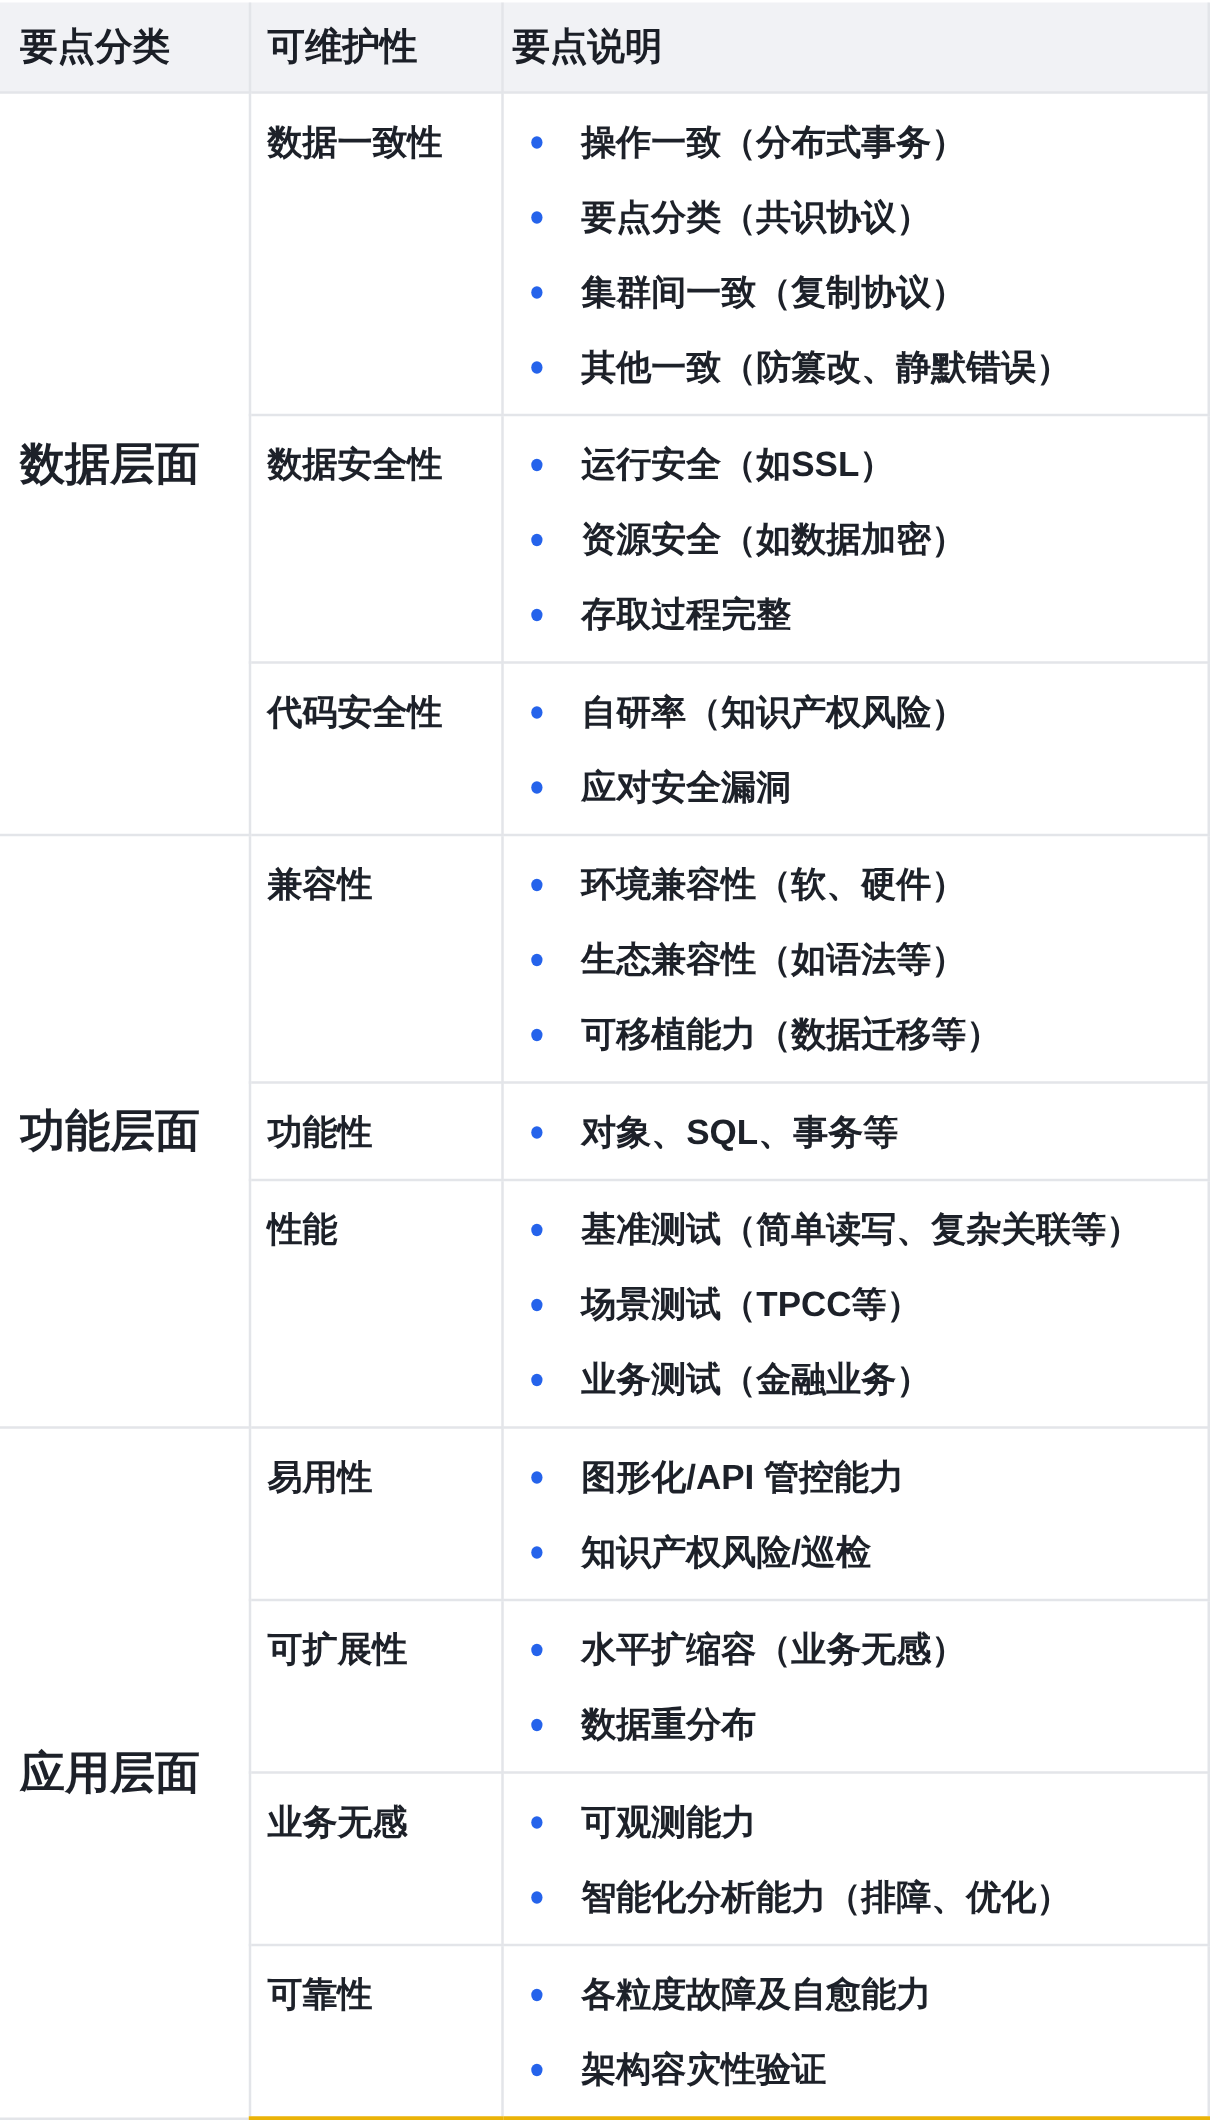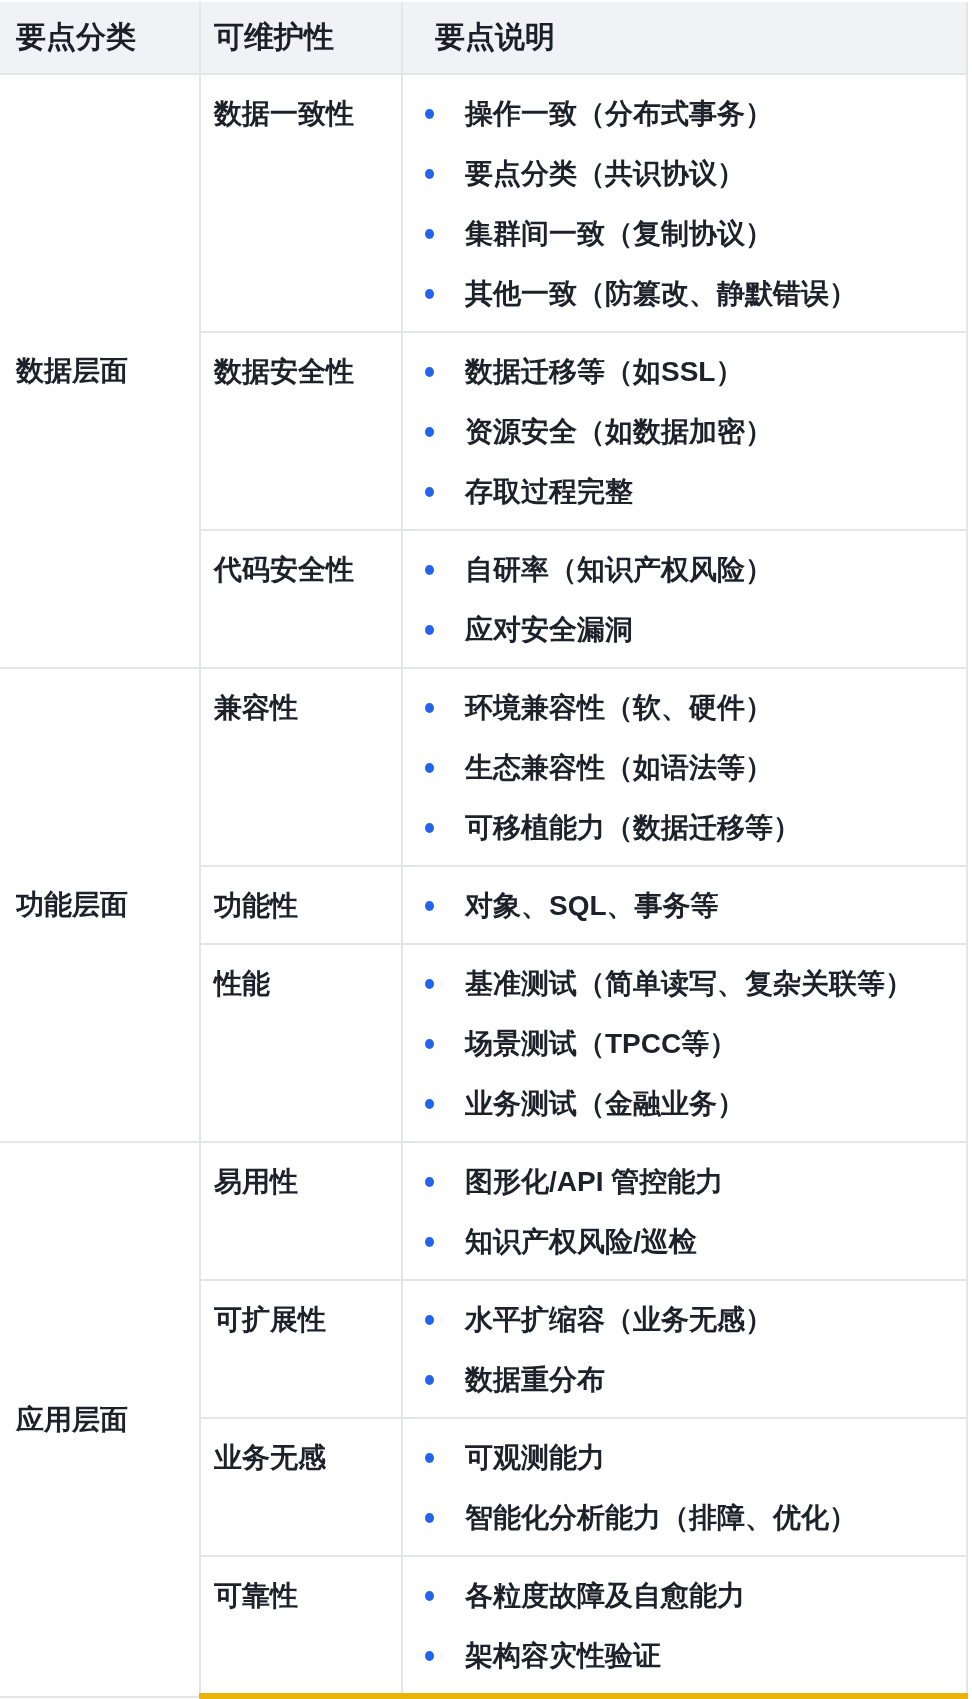--- a/index.html
+++ b/index.html
@@ -39,26 +39,26 @@
     background: #f1f2f5;
     height: 72px;
     vertical-align: middle;
     text-align: left;
     font-size: 30px;
     font-weight: bold;
     color: #1b1f27;
   }
   thead th.c1 { padding-left: 16px; }
   thead th.c2 { padding-left: 13px; }
-  thead th.c3 { padding-left: 32px; }
+  thead th.c3 { padding-left: 7px; }
 
   td.c1 {
     vertical-align: middle;
     padding-left: 16px;
-    font-size: 28px;
+    font-size: 36px;
     line-height: 34px;
   }
   td.c2 {
     vertical-align: top;
     padding: 23px 8px 0 13px;
     font-size: 28px;
     line-height: 31px;
   }
   td.c3 {
     vertical-align: top;
@@ -79,21 +79,21 @@
   }
   .dot {
     position: absolute;
     left: 22px;
     top: 26px;
     width: 9px;
     height: 10px;
     border-radius: 50%;
     background: #2563eb;
   }
-  tbody tr.last-row td { border-bottom: 8px solid #eab308; }
+  tbody tr.last-row td { border-bottom: 3px solid #eab308; }
 </style>
 </head>
 <body>
 
 <div class="page">
   <table class="criteria">
     <colgroup>
       <col class="w1">
         <col class="w2">
         <col class="w3">
@@ -115,21 +115,21 @@
               <li><span class="dot"></span><span>要点分类（共识协议）</span></li>
               <li><span class="dot"></span><span>集群间一致（复制协议）</span></li>
               <li><span class="dot"></span><span>其他一致（防篡改、静默错误）</span></li>
             </ul>
           </td>
         </tr>
         <tr>
           <td class="c2">数据安全性</td>
           <td class="c3">
             <ul class="points">
-              <li><span class="dot"></span><span>数据迁移等（如SSL）</span></li>
+              <li><span class="dot"></span><span>运行安全（如SSL）</span></li>
               <li><span class="dot"></span><span>资源安全（如数据加密）</span></li>
               <li><span class="dot"></span><span>存取过程完整</span></li>
             </ul>
           </td>
         </tr>
         <tr>
           <td class="c2">代码安全性</td>
           <td class="c3">
             <ul class="points">
               <li><span class="dot"></span><span>自研率（知识产权风险）</span></li>

